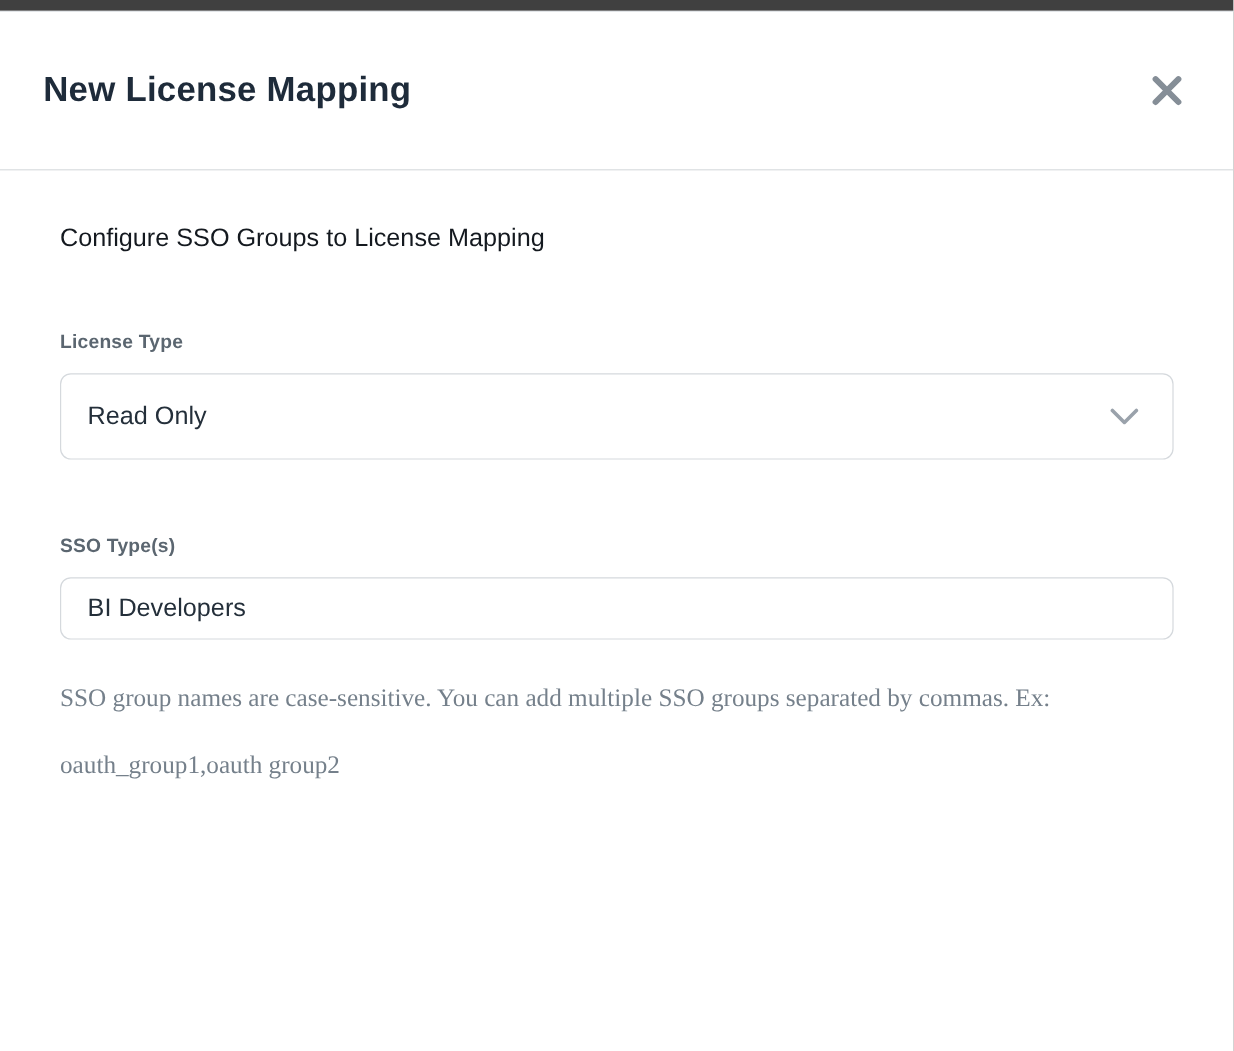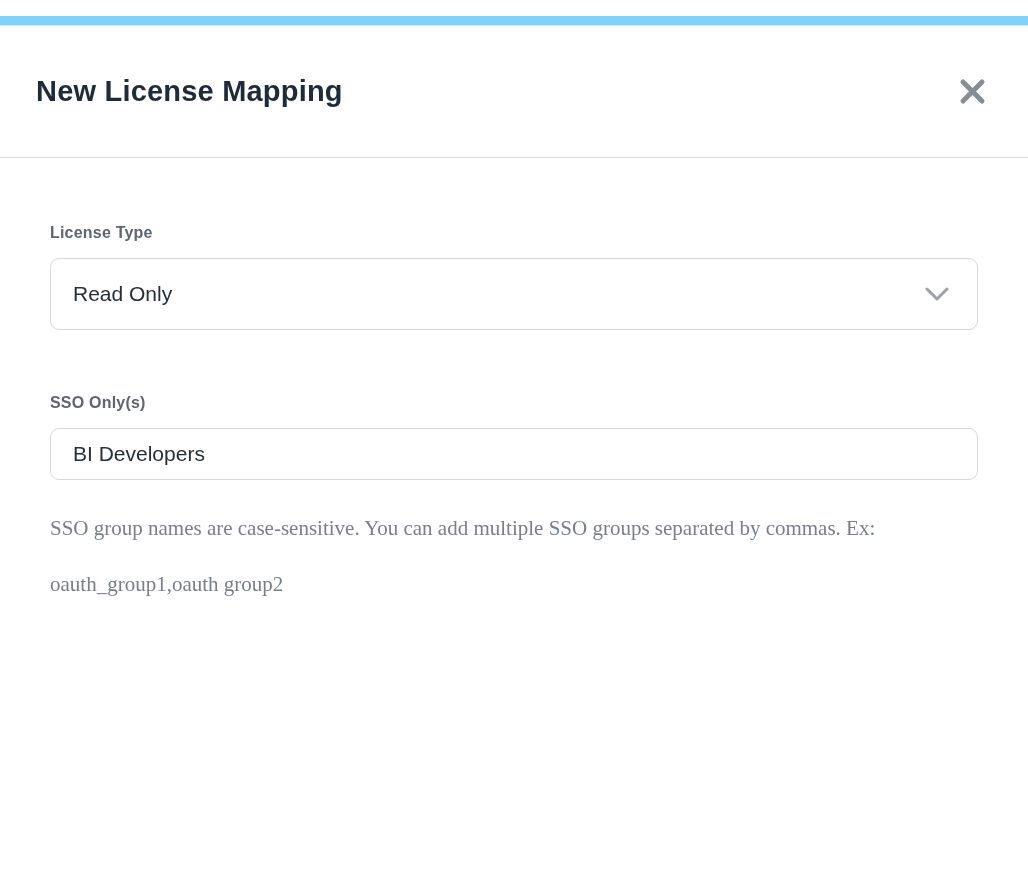--- a/index.html
+++ b/index.html
@@ -8,22 +8,21 @@
     font-family: "Liberation Sans", "DejaVu Sans", sans-serif;
     width: 1028px;
     height: 876px;
     position: relative;
     overflow: hidden;
     color: #1e2b3a;
   }
   .page {
     position: absolute;
     inset: 0;
-    background: #7dd3fc;
-    margin-top: 16px;
+    background: #404040;
   }
   
   .edge-left {
     position: absolute;
     left: 0; top: 10px; bottom: 0;
     width: 3px;
     background: #454b52;
   }
   .edge-right {
     position: absolute;
@@ -146,31 +145,32 @@
       <h1 class="modal-title">New License Mapping</h1>
       <button class="close-btn" aria-label="Close">
         <svg width="27" height="27" viewBox="0 0 27 27">
           <path d="M4 4 L23 23 M23 4 L4 23" stroke="#858e97" stroke-width="5" stroke-linecap="round" fill="none"></path>
         </svg>
       </button>
     </div>
 
     <div class="modal-body">
 
+      <div class="body-heading">Configure SSO Groups to License Mapping</div>
 
       <label class="field-label label-license">License Type</label>
 
       <div class="select-box">
         <span class="select-value">Read Only</span>
         <svg class="chevron" width="24" height="15" viewBox="0 0 24 15">
           <path d="M2 2 L12 12 L22 2" stroke="#9aa2ab" stroke-width="3" stroke-linecap="round" stroke-linejoin="round" fill="none"></path>
         </svg>
       </div>
 
-      <label class="field-label label-sso">SSO Only(s)</label>
+      <label class="field-label label-sso">SSO Type(s)</label>
 
       <input class="text-input" type="text" value="BI Developers" style="">
 
       <p class="help-text">SSO group names are case-sensitive. You can add multiple SSO groups separated by commas. Ex: oauth_group1,oauth group2</p>
 
     </div>
   </div>
 </div>
 
 </body></html>

